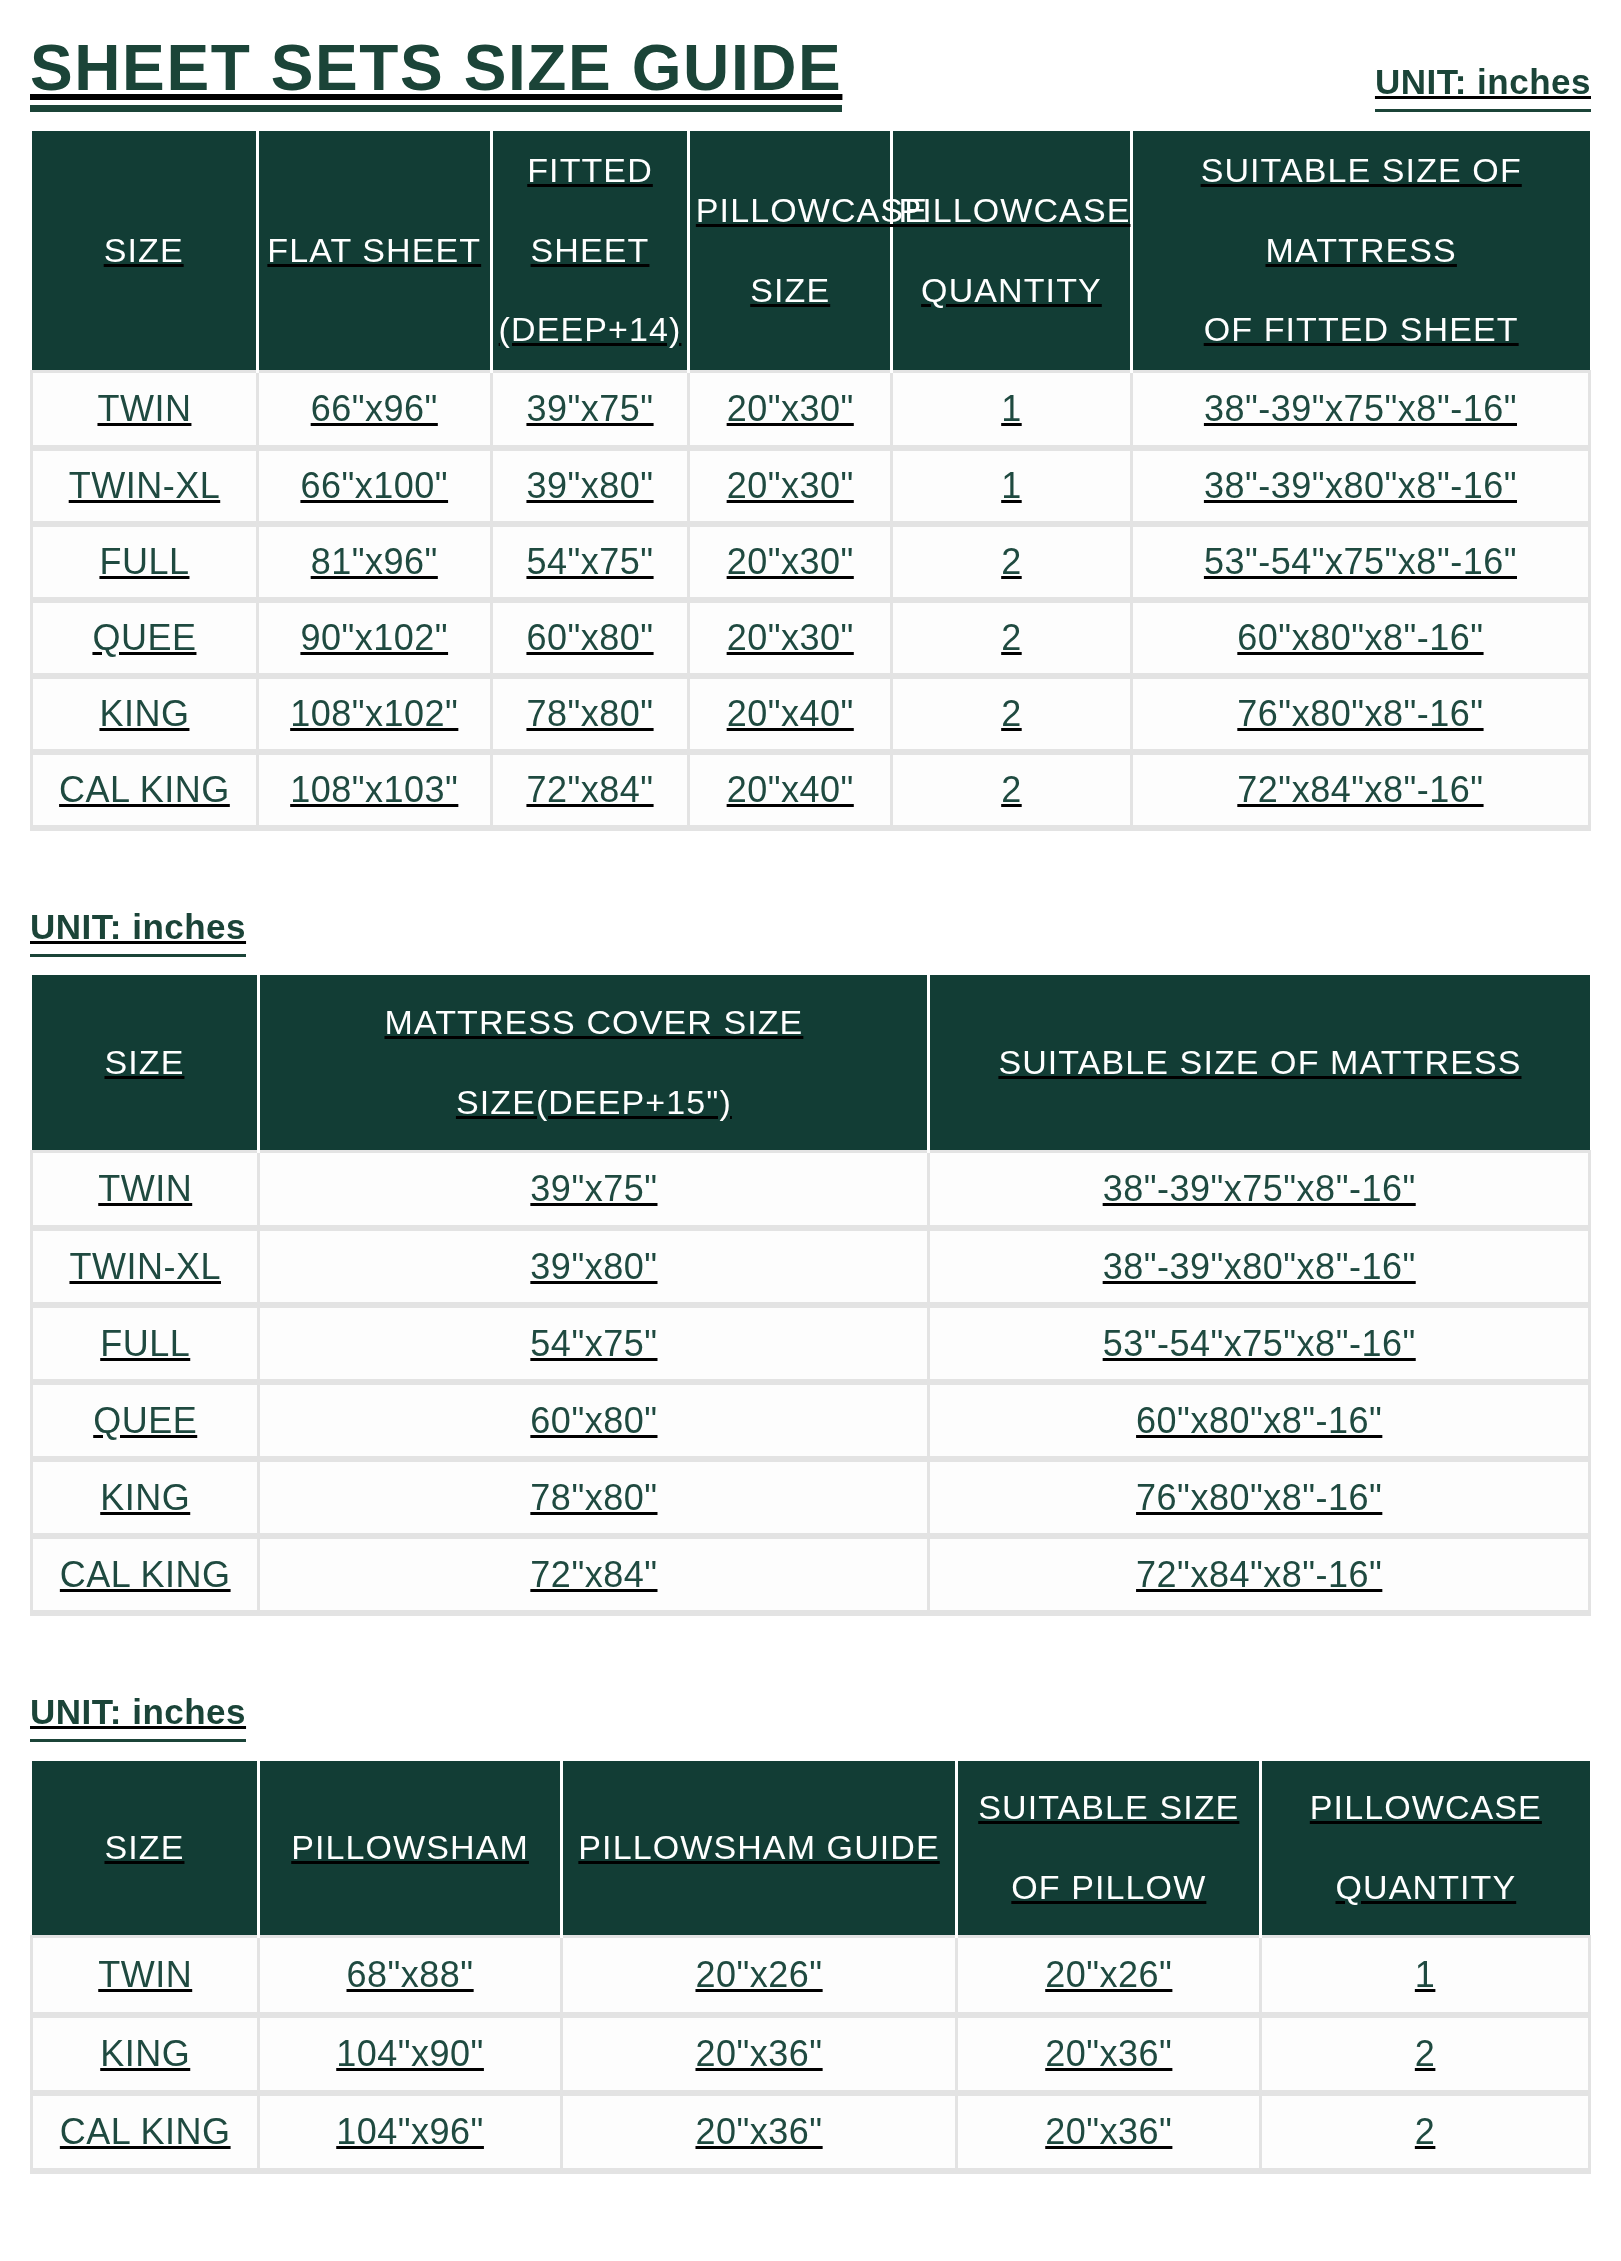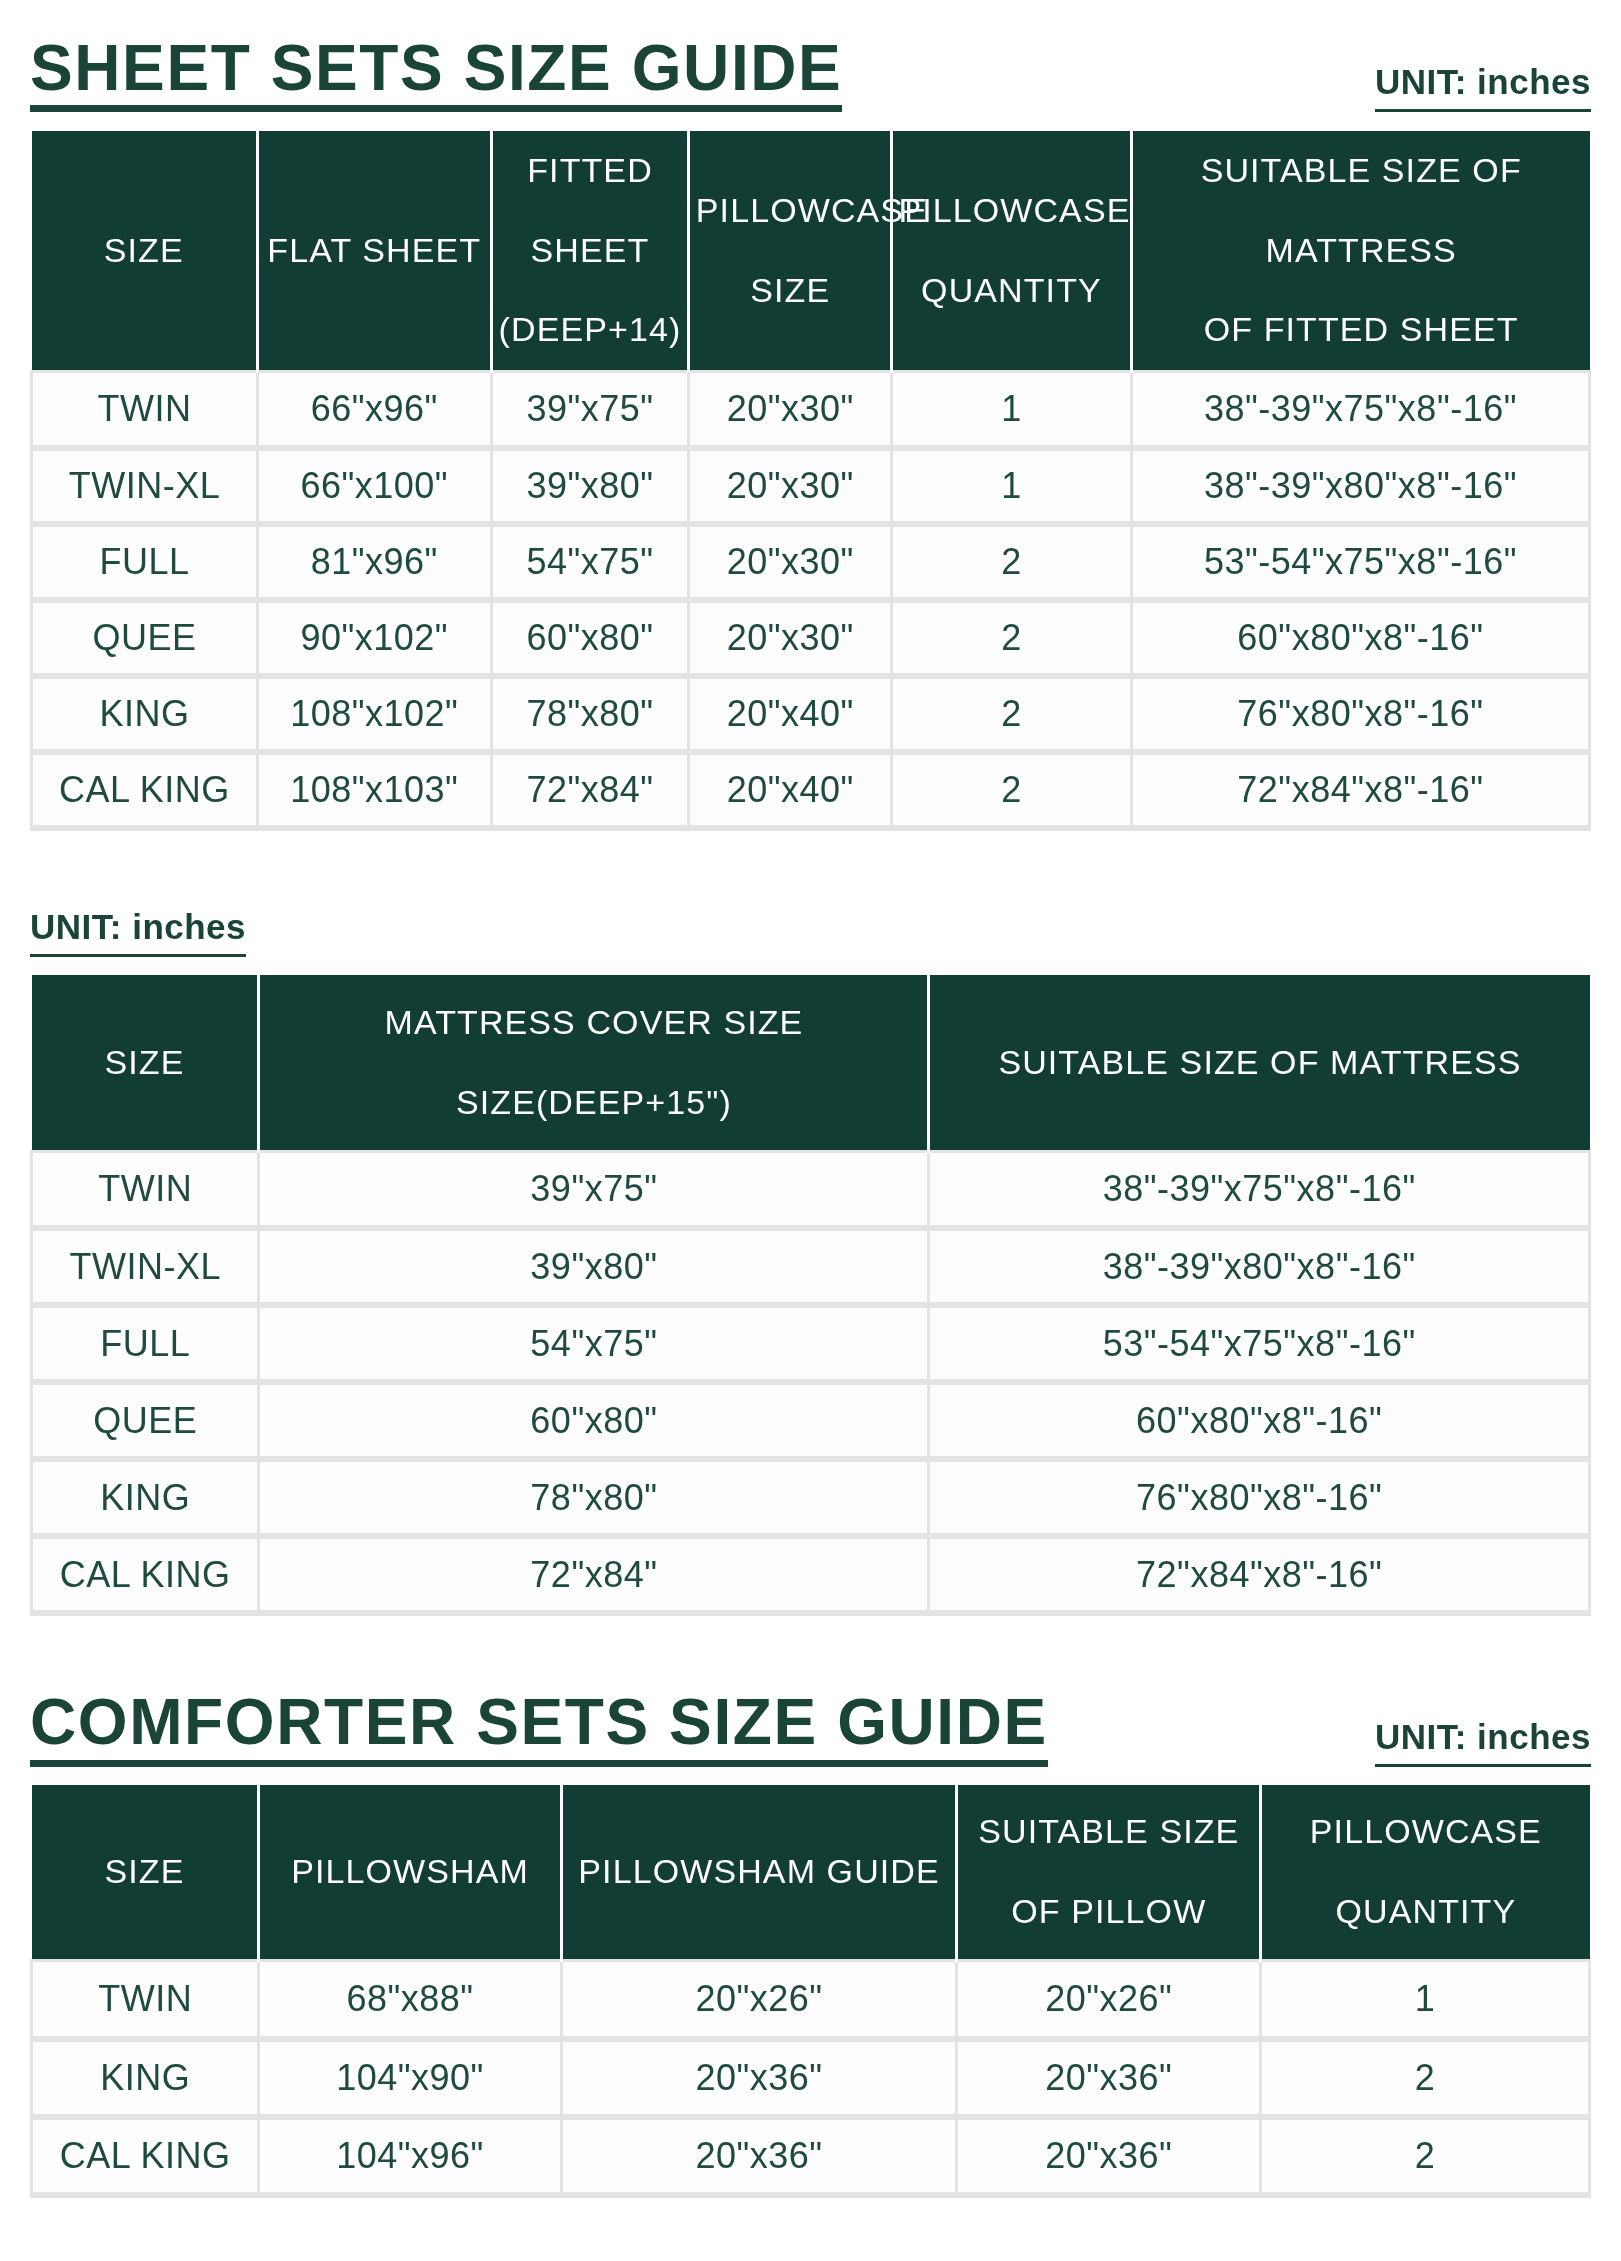--- a/index.html
+++ b/index.html
@@ -17,21 +17,21 @@
     box-sizing:border-box;
     padding:38px 30px 21.6px 30px;
     background:#fff;
   }
   .title-row{
     display:flex;
     justify-content:space-between;
     align-items:flex-end;
     margin-bottom:18.4px;
   }
-  .section{margin-top:0;}
+  .section{margin-top:0;text-decoration:underline;}
   .section + .section{margin-top:76px;}
   .section-title{
     margin:0;
     font-size:64px;
     font-weight:700;
     line-height:0.95;
     letter-spacing:1.6px;
     color:var(--accent);
     border-bottom:7px solid var(--accent);
     padding-bottom:6.5px;
@@ -217,21 +217,20 @@
             <td>CAL KING</td>
             <td>72"x84"</td>
             <td>72"x84"x8"-16"</td>
           </tr>
         </tbody>
       </table>
   </div>
 
   <div class="section">
     <div class="title-row">
-      <h2 class="section-title">COMFORTER SETS SIZE GUIDE</h2>
       <div class="unit-label">UNIT: inches</div>
     </div>
     <table class="guide-table t2">
         <colgroup>
           <col style="width: 14.6%;">
           <col style="width: 19.4%;">
           <col style="width: 25.4%;">
           <col style="width: 19.5%;">
           <col style="width: 21.1%;">
         </colgroup>

